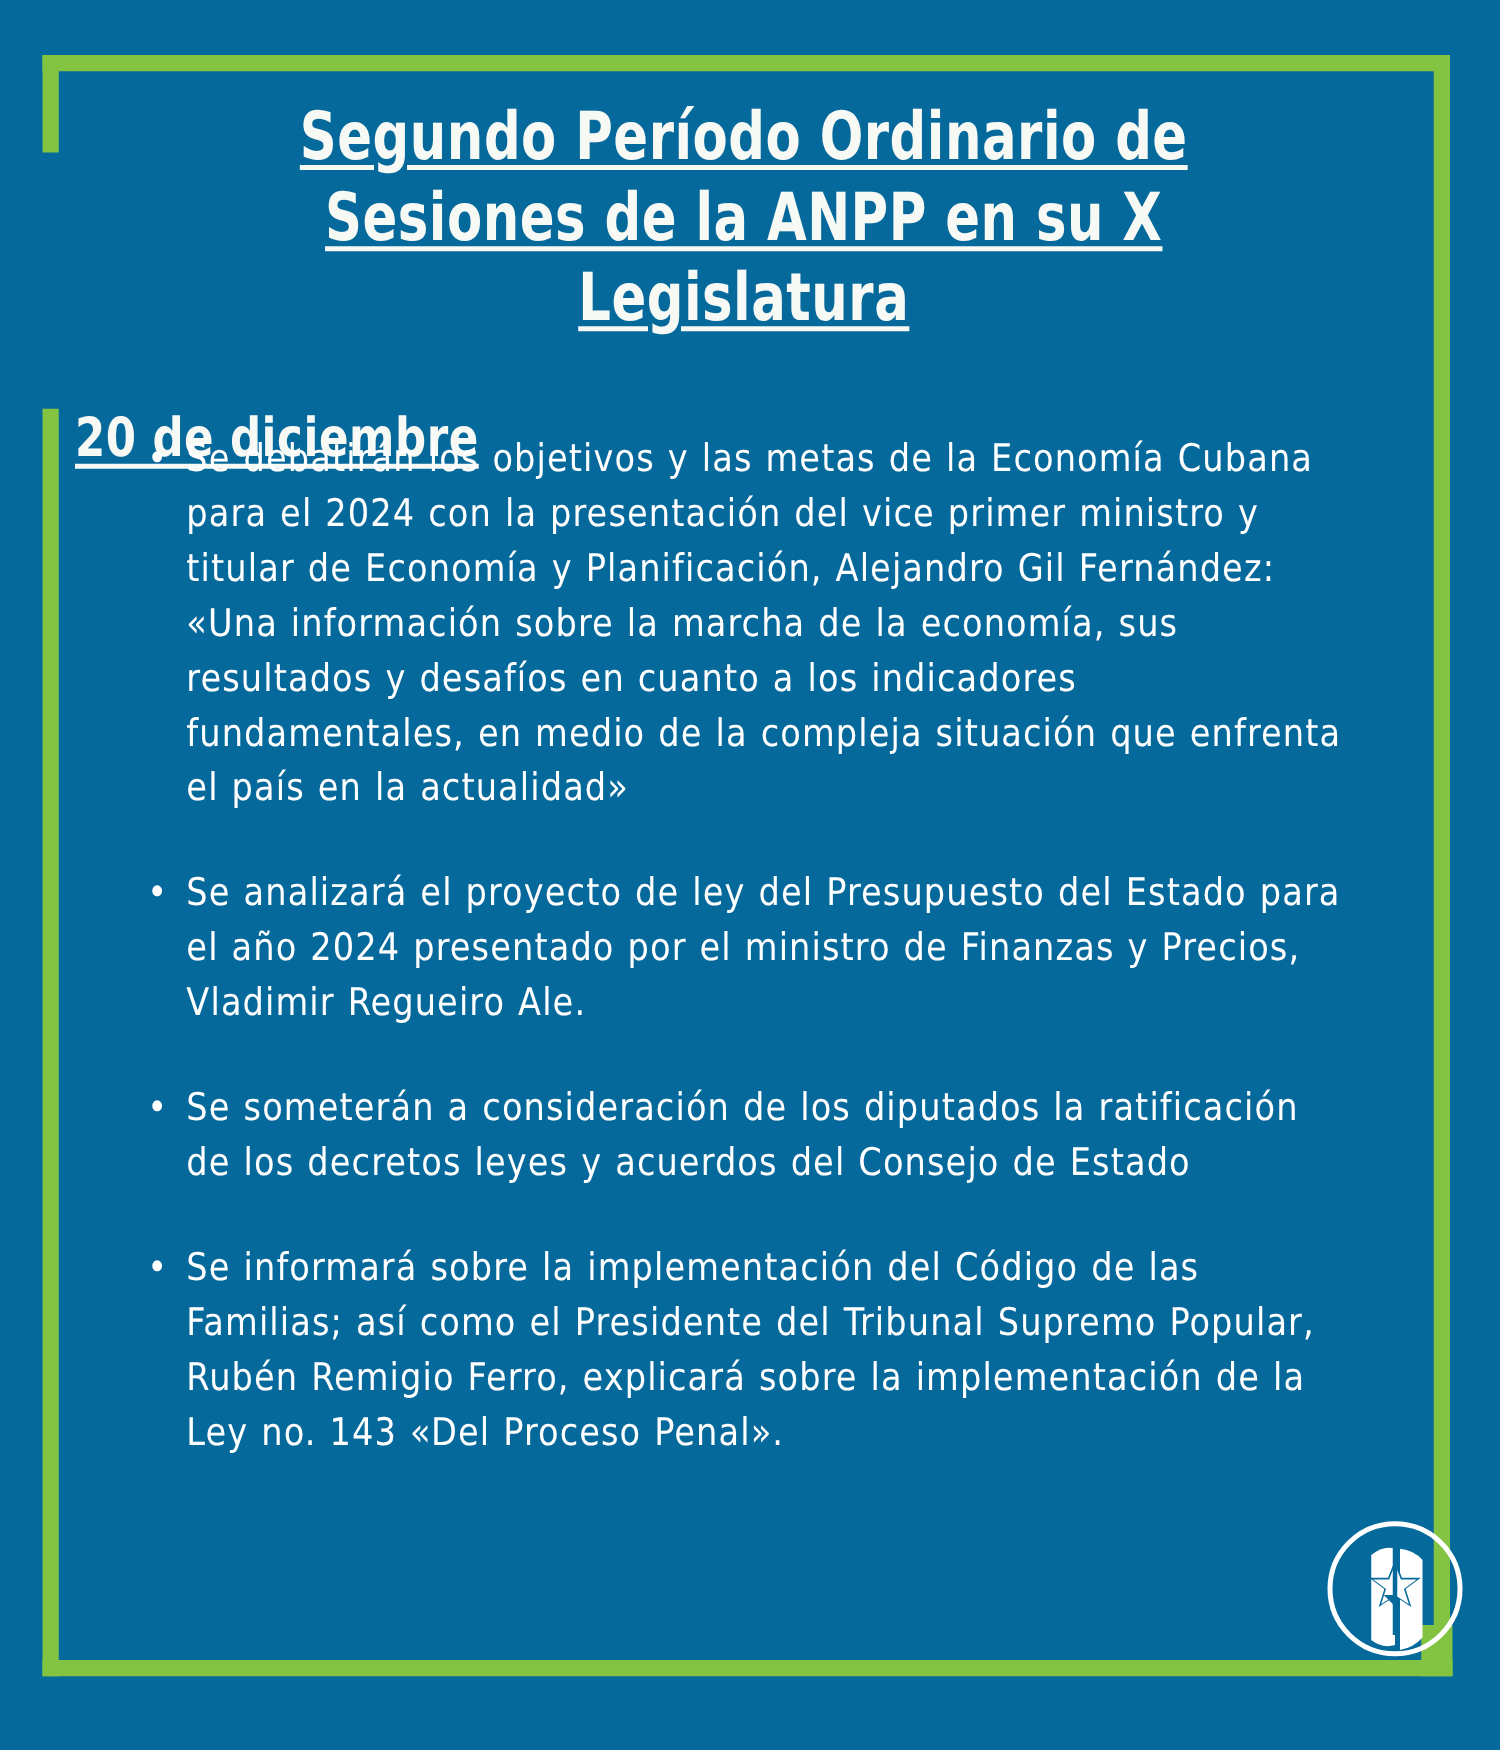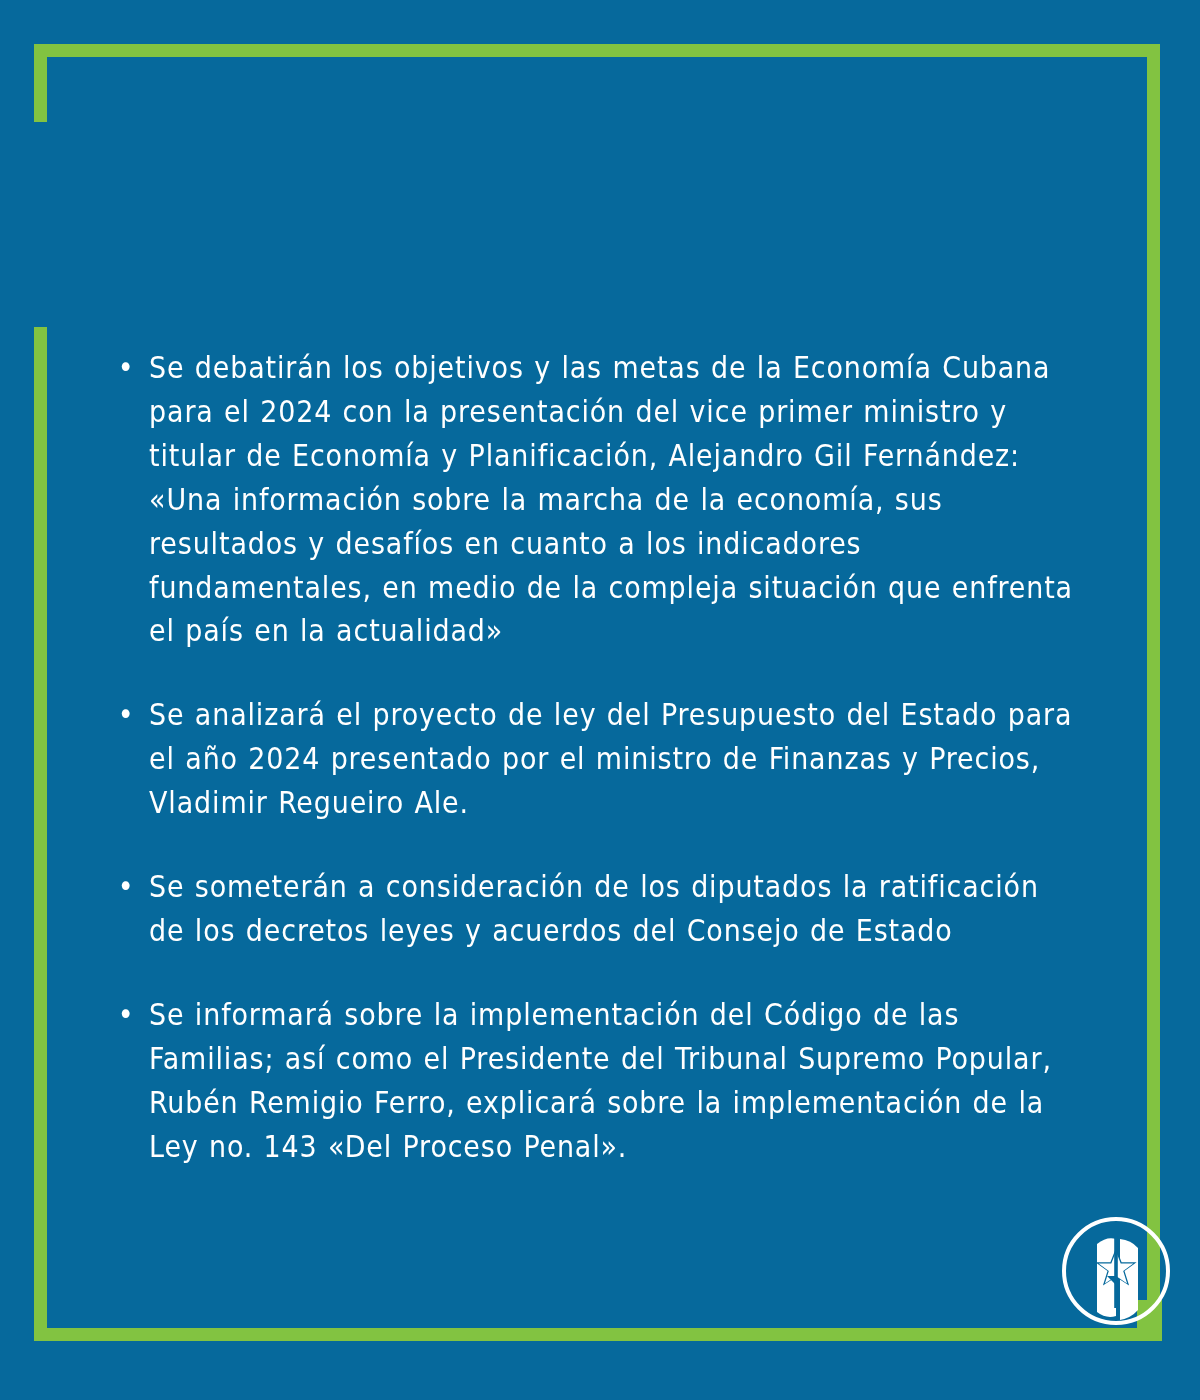--- a/index.html
+++ b/index.html
@@ -131,20 +131,26 @@
 
 <div id="poster">
 
   <div class="frame-piece frame-top"></div>
   <div class="frame-piece frame-left-top"></div>
   <div class="frame-piece frame-left-bot"></div>
   <div class="frame-piece frame-right"></div>
   <div class="frame-piece frame-bottom"></div>
   <div class="frame-piece frame-bot-stub"></div>
 
+  <div class="headings">
+    <h1 class="poster-title">Segundo Período Ordinario de Sesiones de la ANPP en su X Legislatura</h1>
+    <h2 class="poster-date">
+      <span class="u">20 de diciembre</span>
+    </h2>
+  </div>
 
   <ul class="bullet-list" id="bullet-list">
       <li class="bullet-item"><span class="bullet-marker">•</span><span>Se debatirán los objetivos y las metas de la Economía Cubana para el 2024 con la presentación del vice primer ministro y titular de Economía y Planificación, Alejandro Gil Fernández: «Una información sobre la marcha de la economía, sus resultados y desafíos en cuanto a los indicadores fundamentales, en medio de la compleja situación que enfrenta el país en la actualidad»</span></li>
       <li class="bullet-item"><span class="bullet-marker">•</span><span>Se analizará el proyecto de ley del Presupuesto del Estado para el año 2024 presentado por el ministro de Finanzas y Precios, Vladimir Regueiro Ale.</span></li>
       <li class="bullet-item"><span class="bullet-marker">•</span><span>Se someterán a consideración de los diputados la ratificación de los decretos leyes y acuerdos del Consejo de Estado</span></li>
       <li class="bullet-item"><span class="bullet-marker">•</span><span>Se informará sobre la implementación del Código de las Familias; así como el Presidente del Tribunal Supremo Popular, Rubén Remigio Ferro, explicará sobre la implementación de la Ley no. 143 «Del Proceso Penal».</span></li>
     </ul>
 
   <div class="logo">
     <svg viewBox="0 0 118 118" xmlns="http://www.w3.org/2000/svg" aria-hidden="true">

